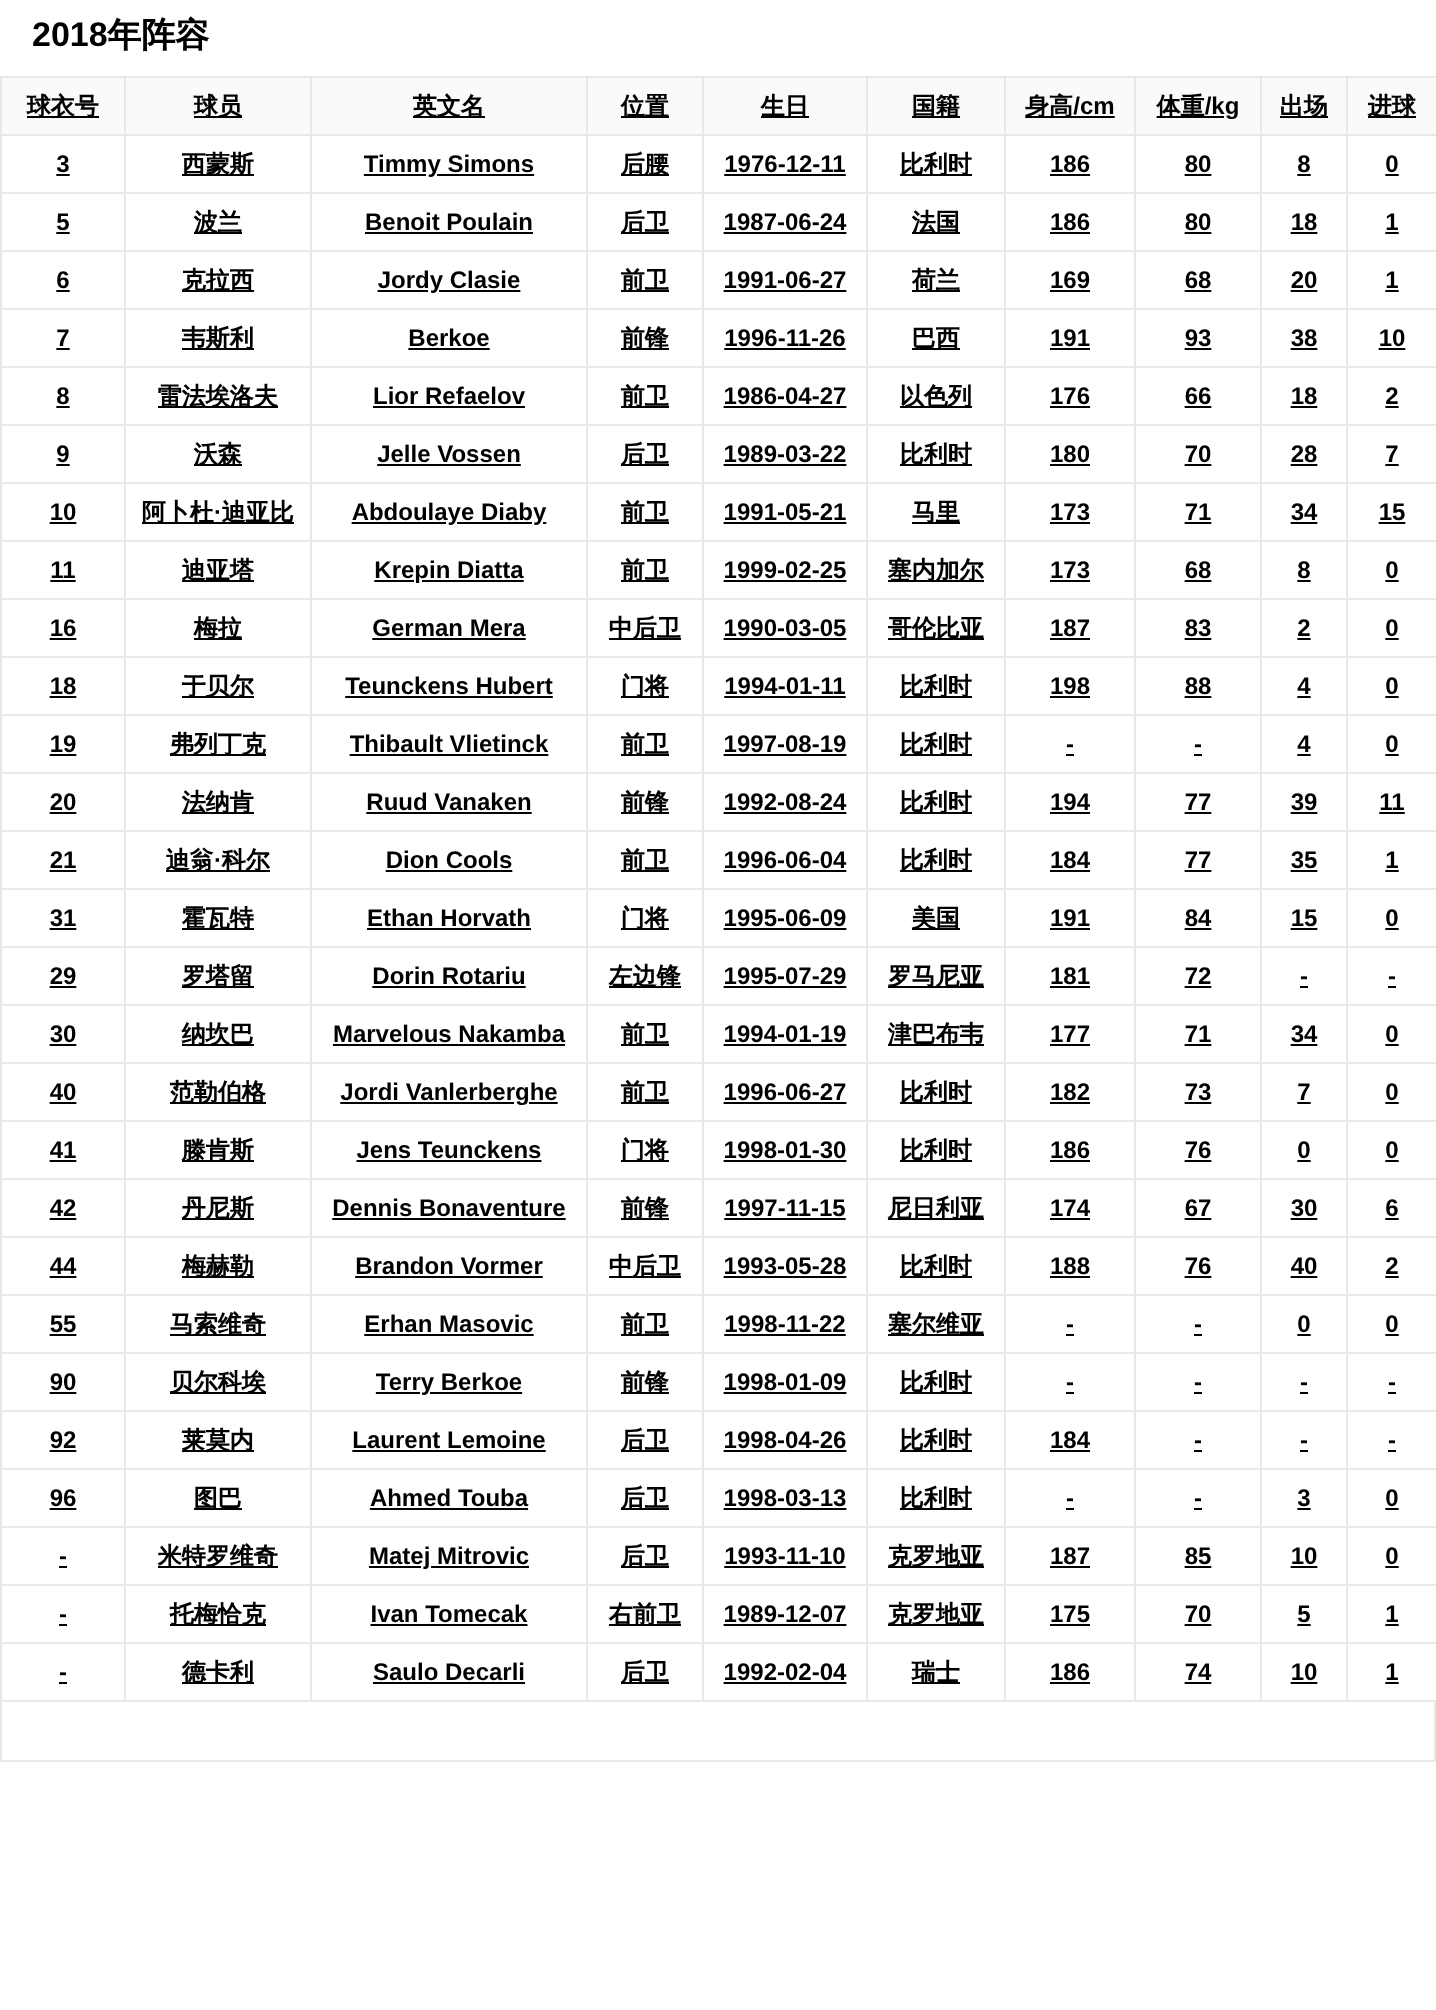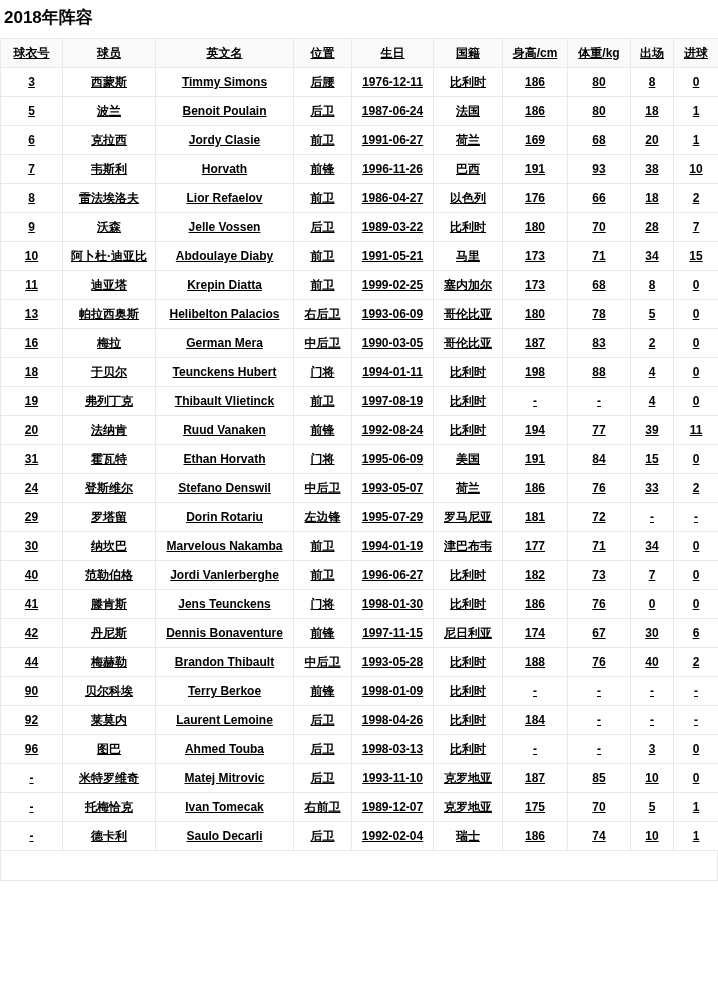--- a/index.html
+++ b/index.html
@@ -11,21 +11,21 @@
   html,body{margin:0;padding:0;background:var(--bg);}
   body{
     width:718px;height:1005px;
     font-family:"Liberation Sans","DejaVu Sans",sans-serif;
     color:var(--text);
     overflow:hidden;
   }
   .page-title{
     font-size:17px;
     font-weight:bold;
-    margin:7px 0 10px 4px;
+    margin:7px 0 10px 16px;
     line-height:21px;
   }
   table.roster{
     width:718px;
     table-layout:fixed;
     border-collapse:collapse;
     text-decoration:underline;
   }
   table.roster th, table.roster td{
     border:1px solid var(--border);
@@ -125,21 +125,21 @@
         <td>1991-06-27</td>
         <td>荷兰</td>
         <td>169</td>
         <td>68</td>
         <td>20</td>
         <td>1</td>
       </tr>
       <tr>
         <td>7</td>
         <td>韦斯利</td>
-        <td>Horvath</td>
+        <td>Berkoe</td>
         <td>前锋</td>
         <td>1996-11-26</td>
         <td>巴西</td>
         <td>191</td>
         <td>93</td>
         <td>38</td>
         <td>10</td>
       </tr>
       <tr>
         <td>8</td>
@@ -180,32 +180,20 @@
       <tr>
         <td>11</td>
         <td>迪亚塔</td>
         <td>Krepin Diatta</td>
         <td>前卫</td>
         <td>1999-02-25</td>
         <td>塞内加尔</td>
         <td>173</td>
         <td>68</td>
         <td>8</td>
-        <td>0</td>
-      </tr>
-      <tr>
-        <td>13</td>
-        <td>帕拉西奥斯</td>
-        <td>Helibelton Palacios</td>
-        <td>右后卫</td>
-        <td>1993-06-09</td>
-        <td>哥伦比亚</td>
-        <td>180</td>
-        <td>78</td>
-        <td>5</td>
         <td>0</td>
       </tr>
       <tr>
         <td>16</td>
         <td>梅拉</td>
         <td>German Mera</td>
         <td>中后卫</td>
         <td>1990-03-05</td>
         <td>哥伦比亚</td>
         <td>187</td>
@@ -243,42 +231,42 @@
         <td>Ruud Vanaken</td>
         <td>前锋</td>
         <td>1992-08-24</td>
         <td>比利时</td>
         <td>194</td>
         <td>77</td>
         <td>39</td>
         <td>11</td>
       </tr>
       <tr>
+        <td>21</td>
+        <td>迪翁·科尔</td>
+        <td>Dion Cools</td>
+        <td>前卫</td>
+        <td>1996-06-04</td>
+        <td>比利时</td>
+        <td>184</td>
+        <td>77</td>
+        <td>35</td>
+        <td>1</td>
+      </tr>
+      <tr>
         <td>31</td>
         <td>霍瓦特</td>
         <td>Ethan Horvath</td>
         <td>门将</td>
         <td>1995-06-09</td>
         <td>美国</td>
         <td>191</td>
         <td>84</td>
         <td>15</td>
         <td>0</td>
-      </tr>
-      <tr>
-        <td>24</td>
-        <td>登斯维尔</td>
-        <td>Stefano Denswil</td>
-        <td>中后卫</td>
-        <td>1993-05-07</td>
-        <td>荷兰</td>
-        <td>186</td>
-        <td>76</td>
-        <td>33</td>
-        <td>2</td>
       </tr>
       <tr>
         <td>29</td>
         <td>罗塔留</td>
         <td>Dorin Rotariu</td>
         <td>左边锋</td>
         <td>1995-07-29</td>
         <td>罗马尼亚</td>
         <td>181</td>
         <td>72</td>
@@ -329,28 +317,40 @@
         <td>1997-11-15</td>
         <td>尼日利亚</td>
         <td>174</td>
         <td>67</td>
         <td>30</td>
         <td>6</td>
       </tr>
       <tr>
         <td>44</td>
         <td>梅赫勒</td>
-        <td>Brandon Thibault</td>
+        <td>Brandon Vormer</td>
         <td>中后卫</td>
         <td>1993-05-28</td>
         <td>比利时</td>
         <td>188</td>
         <td>76</td>
         <td>40</td>
         <td>2</td>
+      </tr>
+      <tr>
+        <td>55</td>
+        <td>马索维奇</td>
+        <td>Erhan Masovic</td>
+        <td>前卫</td>
+        <td>1998-11-22</td>
+        <td>塞尔维亚</td>
+        <td>-</td>
+        <td>-</td>
+        <td>0</td>
+        <td>0</td>
       </tr>
       <tr>
         <td>90</td>
         <td>贝尔科埃</td>
         <td>Terry Berkoe</td>
         <td>前锋</td>
         <td>1998-01-09</td>
         <td>比利时</td>
         <td>-</td>
         <td>-</td>

